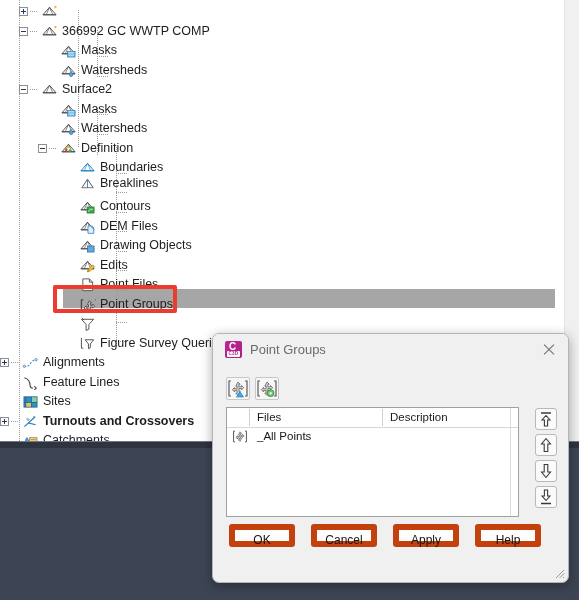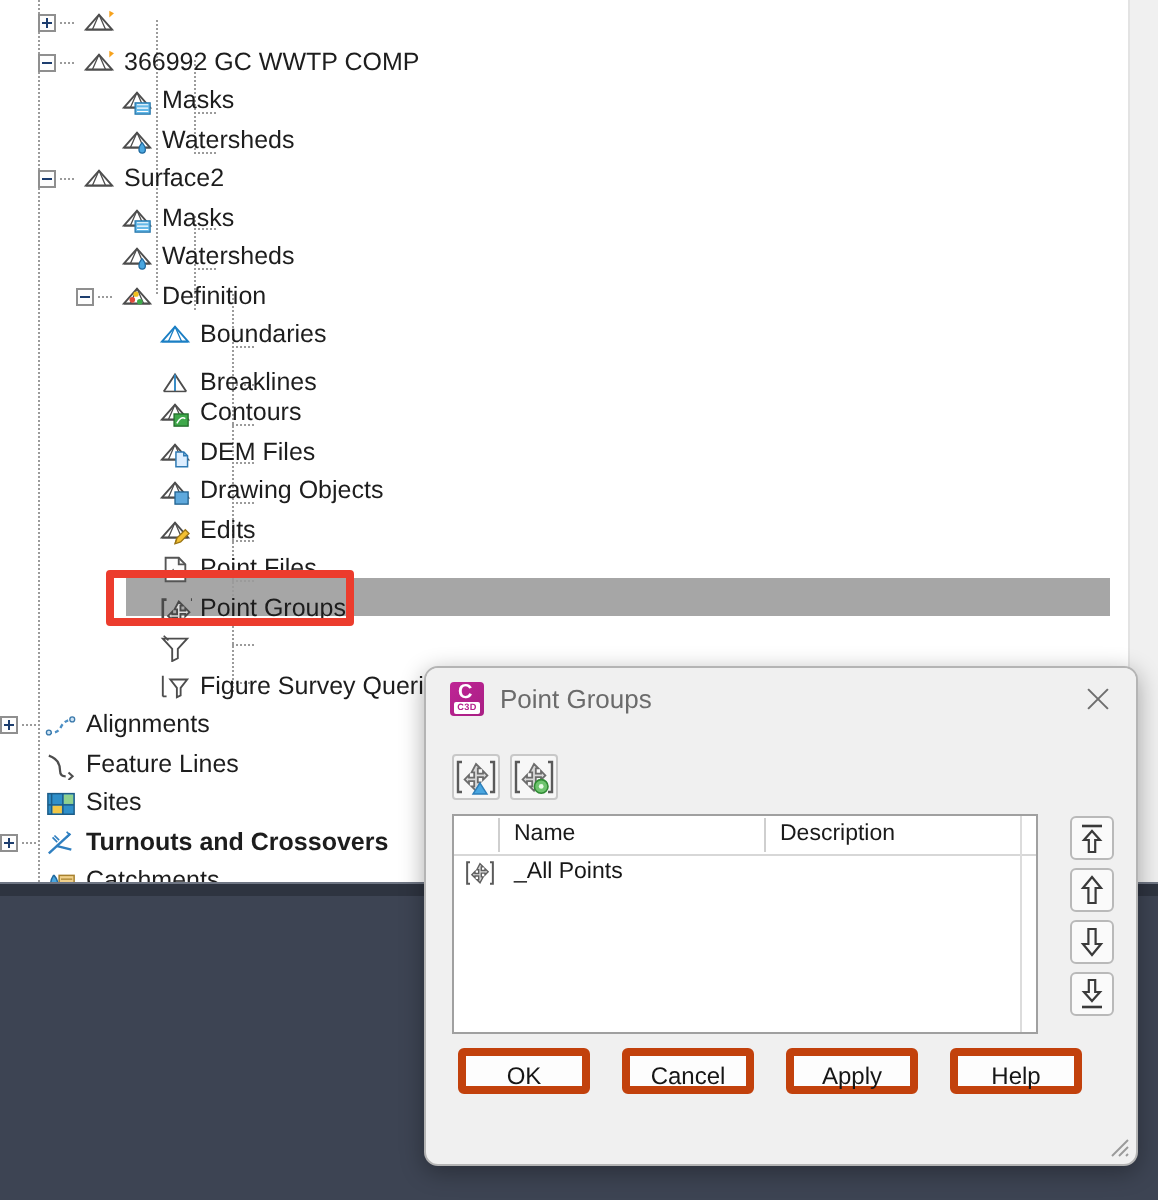--- a/index.html
+++ b/index.html
@@ -142,21 +142,21 @@
   #list-vsep{position:absolute;left:283px;top:0;width:1px;height:108px;background:#dcdcdc;}
 
   .arrow-btn{
     position:absolute;right:11px;width:22px;height:22px;
     background:#fafafa;border:1px solid #b9b9b9;border-radius:3px;
     box-sizing:border-box;cursor:pointer;
   }
 
   .dlg-btn{
     position:absolute;top:190px;width:66px;height:23px;
-    background:#fdfdfd;border:4px solid #c2410c;border-radius:3px;
+    background:#fdfdfd;border:6px solid #c2410c;border-radius:3px;
     box-sizing:border-box;font-size:12px;color:#161616;
     line-height:21px;text-align:center;cursor:pointer;
   }
   #resize-grip{
     position:absolute;right:3px;bottom:3px;width:11px;height:11px;
   }
 </style>
 </head>
 <body>
 
@@ -288,21 +288,21 @@
         <div class="tnode" style="left: 0px; top: 158px; width: 565px;">
           <span class="ico" style="left: 79px;">
             <svg xmlns="http://www.w3.org/2000/svg" width="17" height="15" viewBox="0 0 18 16">
               <path d="M2 11.5 L9 3.5 L16 11.5 Z" fill="#ffffff" stroke="#1b7fc4" stroke-width="1"></path>
               <path d="M2 11.5 L16 11.5" stroke="#1b7fc4" stroke-width="1"></path>
               <path d="M9 3.5 L5.5 11.5 M9 3.5 L12.5 11.5" stroke="#1b7fc4" stroke-width=".7"></path>
             </svg>
           </span>
           <span class="tlabel" style="left: 100px;">Boundaries</span>
         </div>
-        <div class="tnode" style="left: 0px; top: 182px; width: 565px;">
+        <div class="tnode" style="left: 0px; top: 174px; width: 565px;">
           <span class="ico" style="left: 79px;">
             <svg xmlns="http://www.w3.org/2000/svg" width="17" height="15" viewBox="0 0 18 16">
               <path d="M3 12.5 L9 3.5 L15 12.5" fill="none" stroke="#4d4d4d" stroke-width="1"></path>
               <path d="M9 3.5 L9 12.5" stroke="#2d86c4" stroke-width="1"></path>
               <path d="M3 12.5 L15 12.5" stroke="#4d4d4d" stroke-width=".8"></path>
             </svg>
           </span>
           <span class="tlabel" style="left: 100px;">Breaklines</span>
         </div>
         <div class="tnode" style="left: 0px; top: 197px; width: 565px;">
@@ -480,21 +480,21 @@
       <path d="M18 3 L20 3 L20 18 L18 18" stroke="#5a5a5a" fill="none" stroke-width="1.2"></path>
       <path d="M11 4 l2.2 2.2 h-1.3 v2.6 h2.6 v-1.3 l2.2 2.2 -2.2 2.2 v-1.3 h-2.6 v2.6 h1.3 L11 17.4 8.8 15.2 h1.3 v-2.6 H7.5 v1.3 L5.3 11.7 7.5 9.5 v1.3 h2.6 V8.2 H8.8 Z" fill="#d9d9d9" stroke="#6c6c6c" stroke-width=".9"></path>
       <circle cx="14.6" cy="15.2" r="3.4" fill="#6fc46f" stroke="#2f8a33" stroke-width=".8"></circle>
       <circle cx="14.6" cy="15.2" r="1.2" fill="#eafbe8"></circle>
     </svg>
   </div>
 
   <div id="list-box">
     <div id="list-header">
       <div class="hsep" style="left:22px;"></div>
-      <div class="hcol" style="left:30px;">Name</div>
+      <div class="hcol" style="left:30px;">Files</div>
       <div class="hsep" style="left:155px;"></div>
       <div class="hcol" style="left:163px;">Description</div>
     </div>
     <div id="list-row">
       <svg style="position:absolute;left:5px;top:2px;" width="16" height="15" viewBox="0 0 22 21">
         <path d="M4 3 L2 3 L2 18 L4 18" stroke="#5a5a5a" fill="none" stroke-width="1.4"></path>
         <path d="M18 3 L20 3 L20 18 L18 18" stroke="#5a5a5a" fill="none" stroke-width="1.4"></path>
         <path d="M11 4 l2.2 2.2 h-1.3 v2.6 h2.6 v-1.3 l2.2 2.2 -2.2 2.2 v-1.3 h-2.6 v2.6 h1.3 L11 17.4 8.8 15.2 h1.3 v-2.6 H7.5 v1.3 L5.3 11.7 7.5 9.5 v1.3 h2.6 V8.2 H8.8 Z" fill="#dcdcdc" stroke="#5f5f5f" stroke-width="1"></path>
       </svg>
       <div class="rname">_All Points</div>

